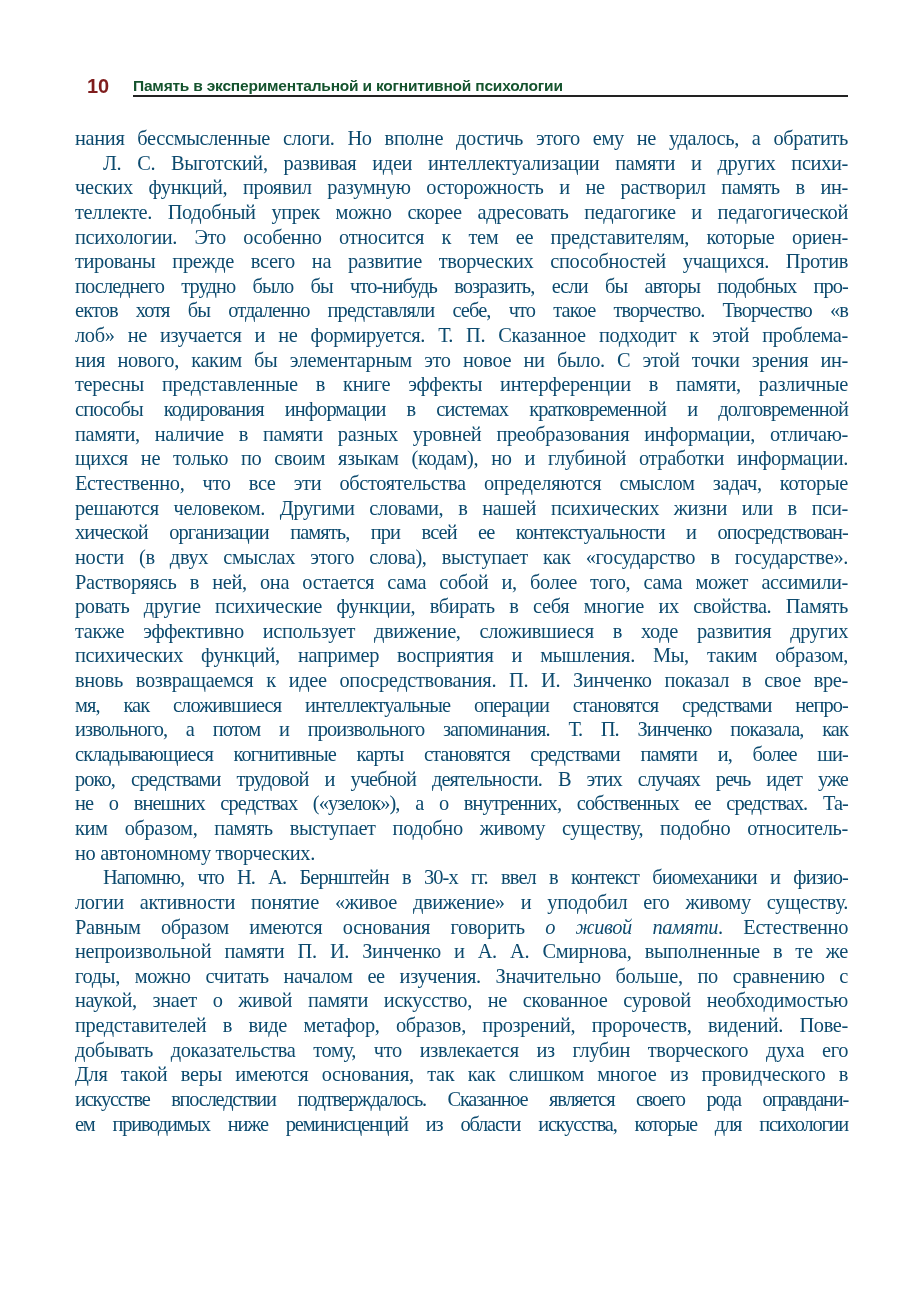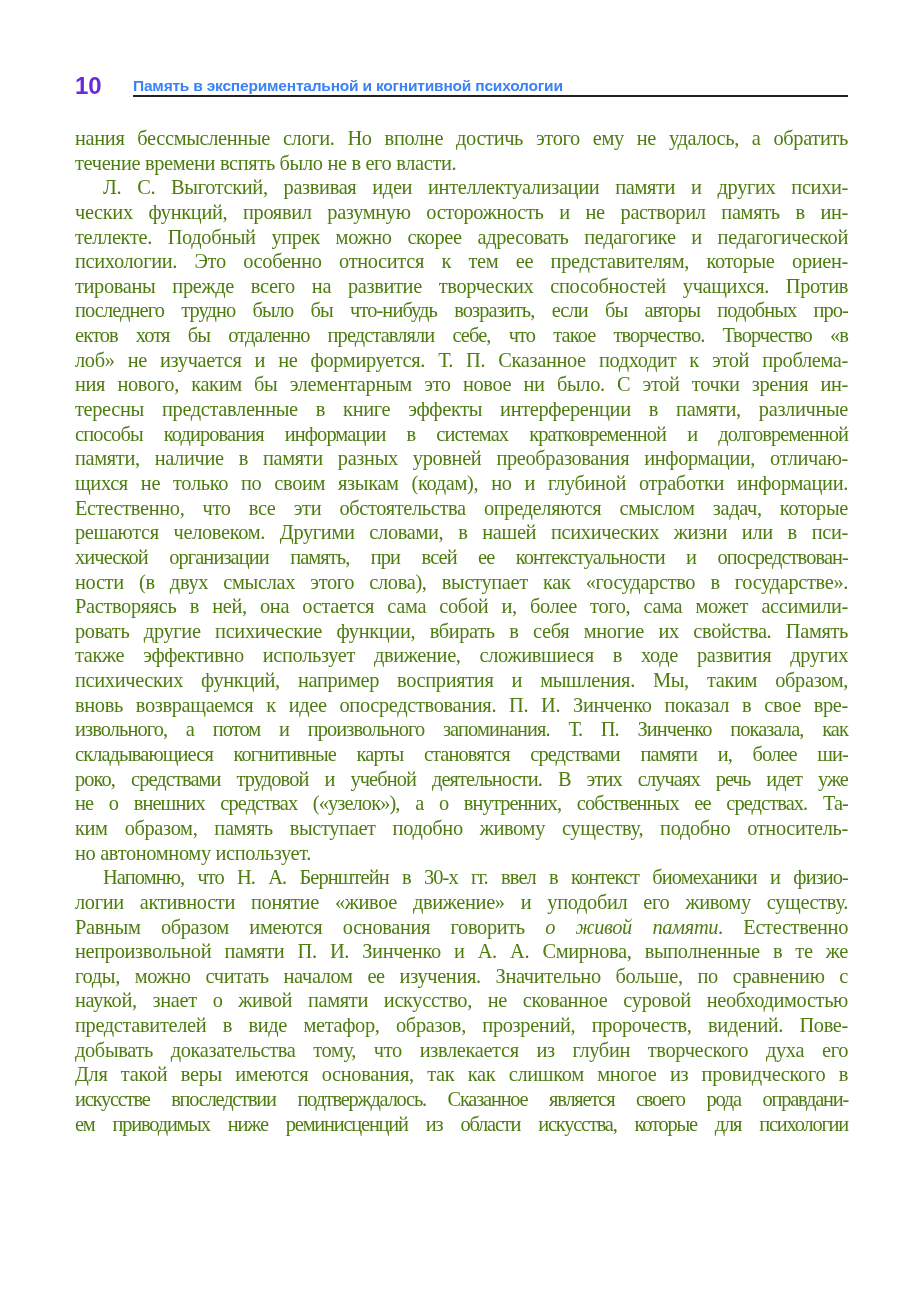--- a/index.html
+++ b/index.html
@@ -1,41 +1,40 @@
 <!DOCTYPE html>
 <html><head>
 <meta charset="utf-8">
 <style>
   html, body { margin: 0; padding: 0; background: #ffffff; }
   body { width: 923px; height: 1296px; position: relative; overflow: hidden; color: #111; }
   .header { position: absolute; left: 75px; top: 72px; width: 773px; height: 28px; }
-  .page-num { position: absolute; left: 0; top: 0; font-family: "Liberation Sans", sans-serif; font-weight: bold; font-size: 24px; line-height: 28px; color: #6d28d9; }
-  .running-title { position: absolute; left: 58px; top: 4px; font-family: "Liberation Sans", sans-serif; font-weight: bold; font-size: 15.5px; line-height: 20px; color: #3b82f6; letter-spacing: -0.2px; }
+  .page-num { position: absolute; left: 12px; top: 0; font-family: "Liberation Sans", sans-serif; font-weight: bold; font-size: 20px; line-height: 28px; color: #7f1d1d; }
+  .running-title { position: absolute; left: 58px; top: 4px; font-family: "Liberation Sans", sans-serif; font-weight: bold; font-size: 15.5px; line-height: 20px; color: #14532d; letter-spacing: -0.2px; }
   .rule { position: absolute; left: 58px; top: 23px; width: 715px; height: 2px; background: #222; }
-  .body-text { position: absolute; left: 75px; top: 126px; width: 773px; font-family: "Liberation Serif", serif; font-size: 20.4px; line-height: 24.65px; color: #4d7c0f; }
+  .body-text { position: absolute; left: 75px; top: 126px; width: 773px; font-family: "Liberation Serif", serif; font-size: 20.4px; line-height: 24.65px; color: #0c4a6e; }
   .line { display: block; white-space: nowrap; text-align: justify; text-align-last: justify; height: 24.65px; overflow: visible; letter-spacing: -0.35px; }
   .line.last { text-align-last: left; }
   .line.indent { padding-left: 28px; }
   .line.tight { letter-spacing: -0.9px; }
   .line.vtight { letter-spacing: -1.2px; }
   em { font-style: italic; }
 </style>
 </head>
 <body>
 
 <div class="header">
   <span class="page-num">10</span>
   <span class="running-title">Память в экспериментальной и когнитивной психологии</span>
   <div class="rule"></div>
 </div>
 
 <div class="body-text">
   <div>
     <span class="line">нания бессмысленные слоги. Но вполне достичь этого ему не удалось, а обратить</span>
-    <span class="line last">течение времени вспять было не в его власти.</span>
   </div>
   <div>
     <span class="line indent">Л. С. Выготский, развивая идеи интеллектуализации памяти и других психи-</span>
     <span class="line">ческих функций, проявил разумную осторожность и не растворил память в ин-</span>
     <span class="line">теллекте. Подобный упрек можно скорее адресовать педагогике и педагогической</span>
     <span class="line">психологии. Это особенно относится к тем ее представителям, которые ориен-</span>
     <span class="line">тированы прежде всего на развитие творческих способностей учащихся. Против</span>
     <span class="line tight">последнего трудно было бы что-нибудь возразить, если бы авторы подобных про-</span>
     <span class="line tight">ектов хотя бы отдаленно представляли себе, что такое творчество. Творчество «в</span>
     <span class="line">лоб» не изучается и не формируется. Т. П. Сказанное подходит к этой проблема-</span>
@@ -46,26 +45,27 @@
     <span class="line">щихся не только по своим языкам (кодам), но и глубиной отработки информации.</span>
     <span class="line">Естественно, что все эти обстоятельства определяются смыслом задач, которые</span>
     <span class="line">решаются человеком. Другими словами, в нашей психических жизни или в пси-</span>
     <span class="line tight">хической организации память, при всей ее контекстуальности и опосредствован-</span>
     <span class="line">ности (в двух смыслах этого слова), выступает как «государство в государстве».</span>
     <span class="line">Растворяясь в ней, она остается сама собой и, более того, сама может ассимили-</span>
     <span class="line">ровать другие психические функции, вбирать в себя многие их свойства. Память</span>
     <span class="line">также эффективно использует движение, сложившиеся в ходе развития других</span>
     <span class="line">психических функций, например восприятия и мышления. Мы, таким образом,</span>
     <span class="line">вновь возвращаемся к идее опосредствования. П. И. Зинченко показал в свое вре-</span>
+    <span class="line tight">мя, как сложившиеся интеллектуальные операции становятся средствами непро-</span>
     <span class="line tight">извольного, а потом и произвольного запоминания. Т. П. Зинченко показала, как</span>
     <span class="line tight">складывающиеся когнитивные карты становятся средствами памяти и, более ши-</span>
     <span class="line tight">роко, средствами трудовой и учебной деятельности. В этих случаях речь идет уже</span>
     <span class="line tight">не о внешних средствах («узелок»), а о внутренних, собственных ее средствах. Та-</span>
     <span class="line">ким образом, память выступает подобно живому существу, подобно относитель-</span>
-    <span class="line last">но автономному использует.</span>
+    <span class="line last">но автономному творческих.</span>
   </div>
   <div>
     <span class="line indent tight">Напомню, что Н. А. Бернштейн в 30-х гг. ввел в контекст биомеханики и физио-</span>
     <span class="line">логии активности понятие «живое движение» и уподобил его живому существу.</span>
     <span class="line"><span>Равным образом имеются основания говорить </span><em>о живой памяти</em><span>. Естественно</span></span>
     <span class="line">непроизвольной памяти П. И. Зинченко и А. А. Смирнова, выполненные в те же</span>
     <span class="line">годы, можно считать началом ее изучения. Значительно больше, по сравнению с</span>
     <span class="line">наукой, знает о живой памяти искусство, не скованное суровой необходимостью</span>
     <span class="line">представителей в виде метафор, образов, прозрений, пророчеств, видений. Пове-</span>
     <span class="line">добывать доказательства тому, что извлекается из глубин творческого духа его</span>

